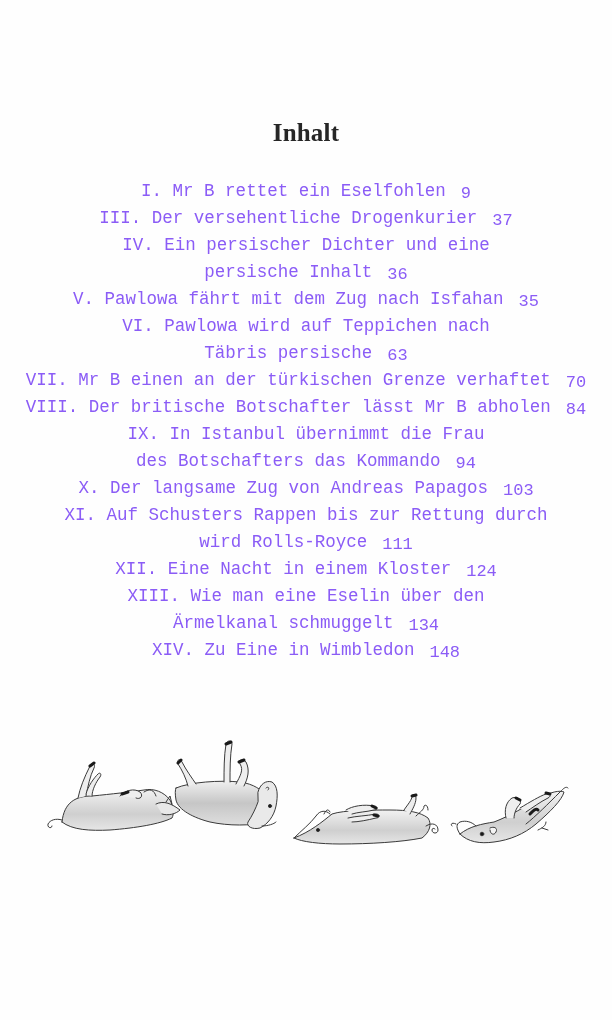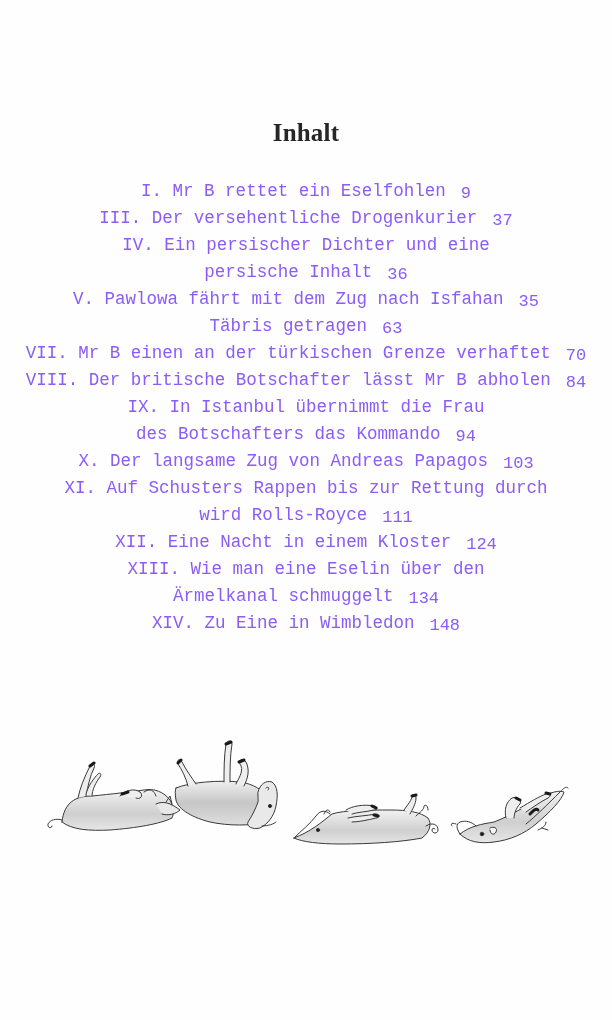--- a/index.html
+++ b/index.html
@@ -92,21 +92,22 @@
     <li class="toc-entry">
       <span class="toc-line"><span class="toc-title">IV. Ein persischer Dichter und eine</span></span>
       <span class="toc-line"><span class="toc-title">persische Inhalt</span><span class="toc-page">36</span></span>
     </li>
 
     <li class="toc-entry">
       <span class="toc-line"><span class="toc-title">V. Pawlowa fährt mit dem Zug nach Isfahan</span><span class="toc-page">35</span></span>
     </li>
 
     <li class="toc-entry">
-      <span class="toc-line"><span class="toc-title">Täbris getragen</span><span class="toc-page">63</span></span>
+      <span class="toc-line"><span class="toc-title">VI. Pawlowa wird auf Teppichen nach</span></span>
+      <span class="toc-line"><span class="toc-title">Täbris persische</span><span class="toc-page">63</span></span>
     </li>
 
     <li class="toc-entry">
       <span class="toc-line"><span class="toc-title">VII. Mr B einen an der türkischen Grenze verhaftet</span><span class="toc-page">70</span></span>
     </li>
 
     <li class="toc-entry">
       <span class="toc-line"><span class="toc-title">VIII. Der britische Botschafter lässt Mr B abholen</span><span class="toc-page">84</span></span>
     </li>
 

